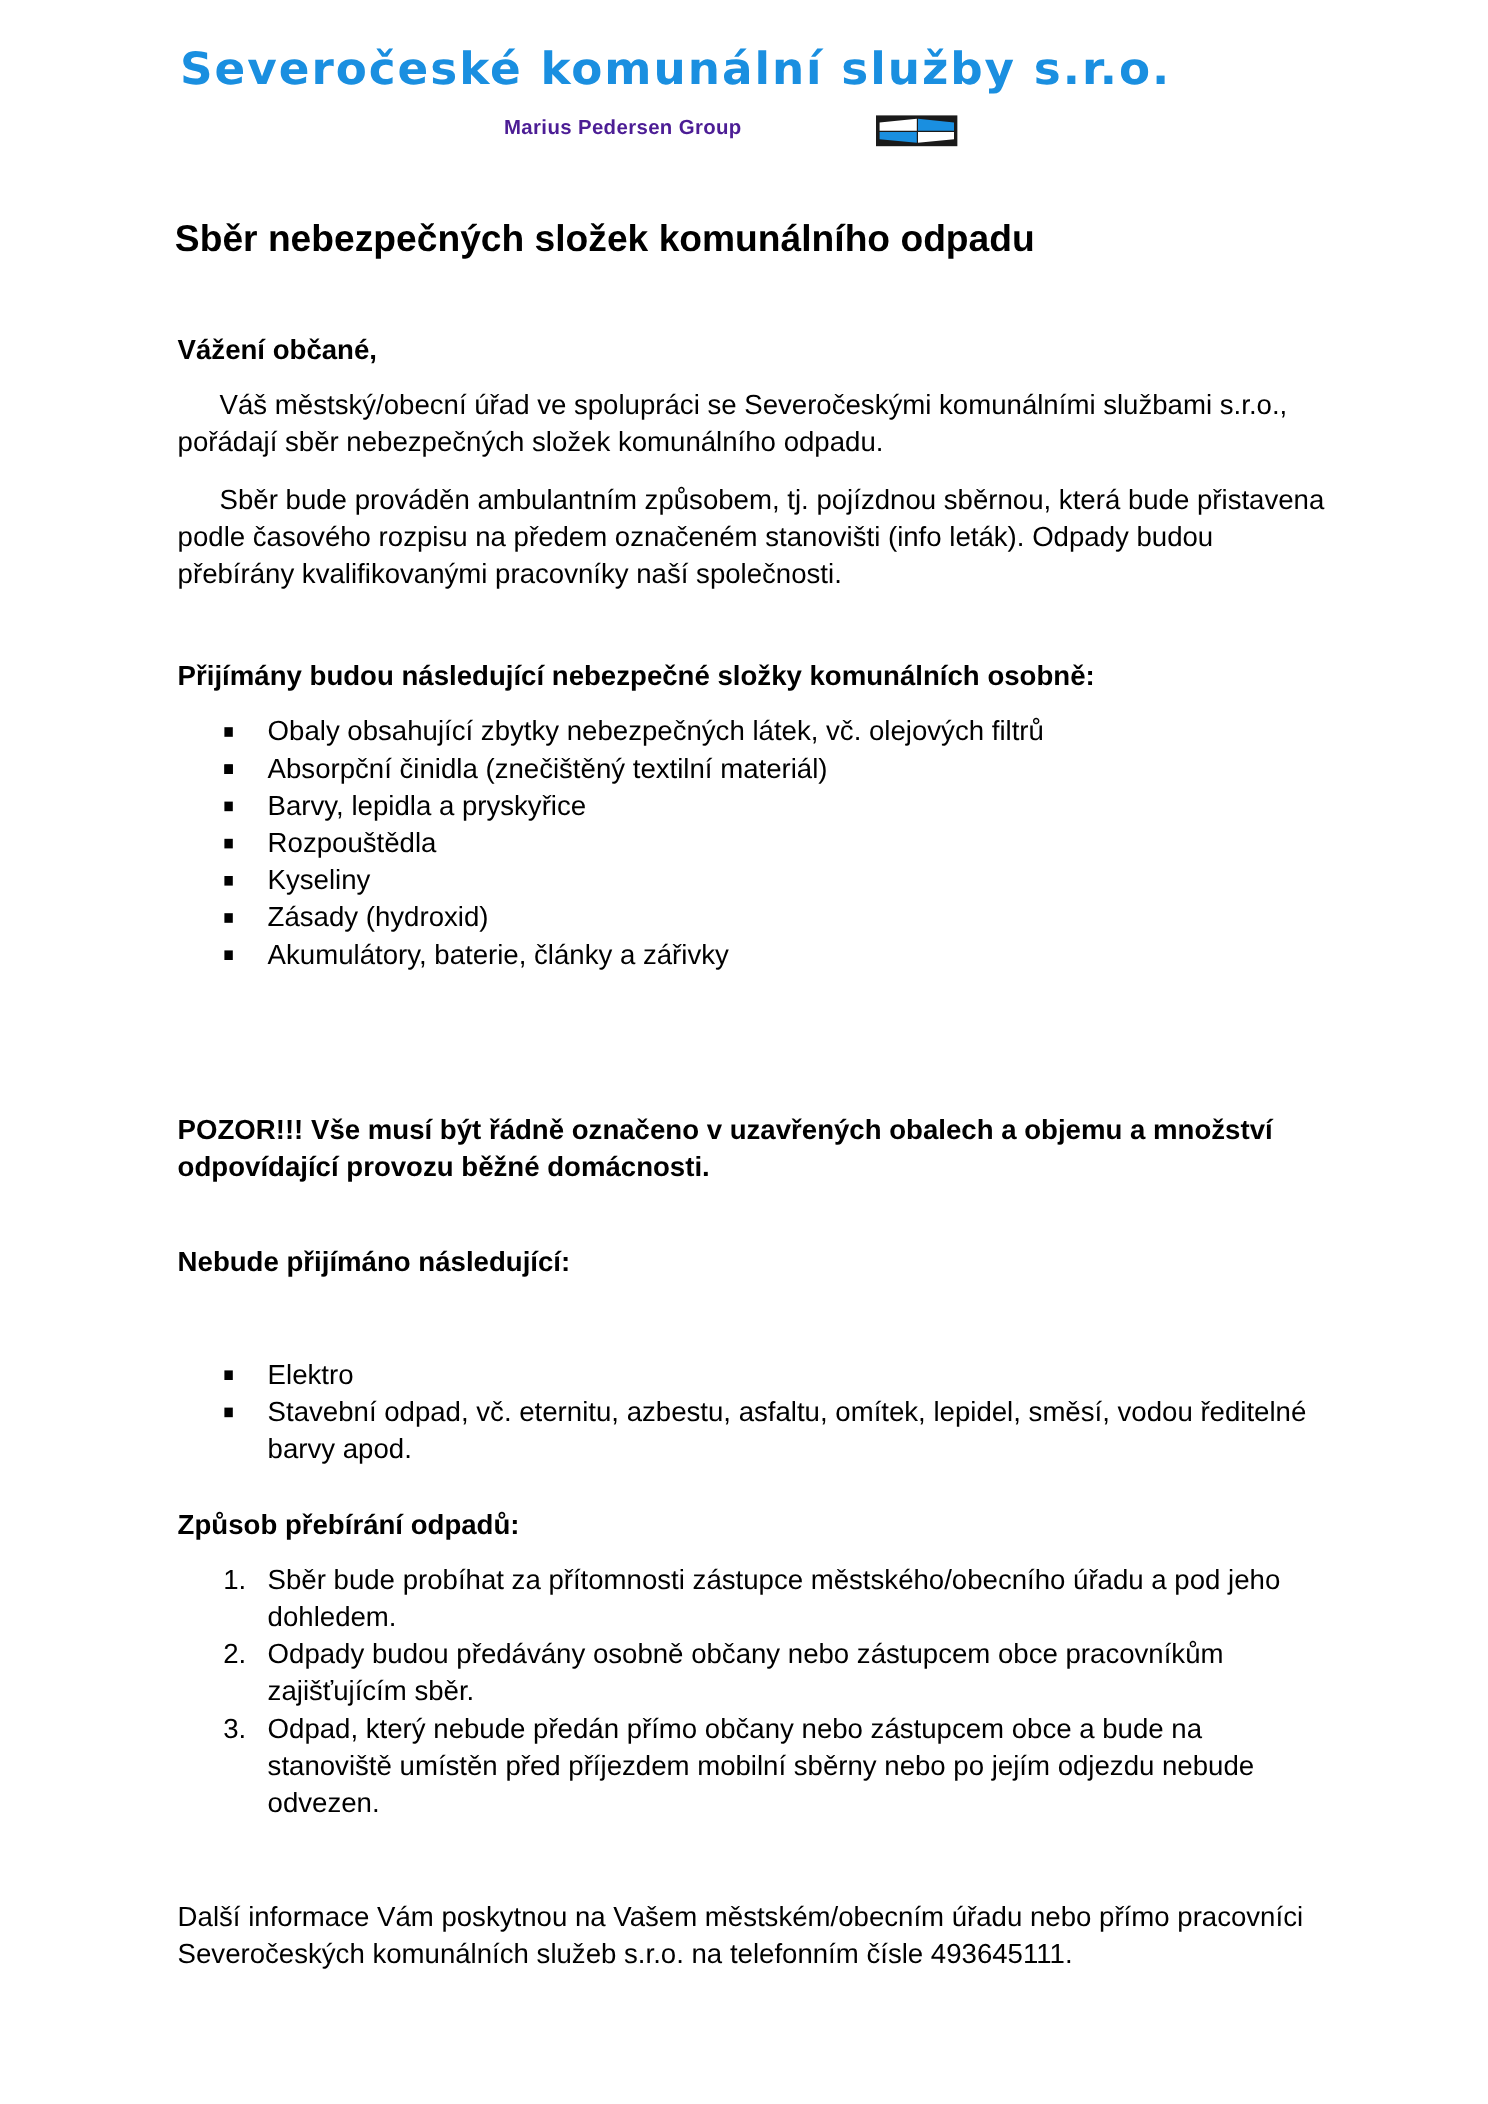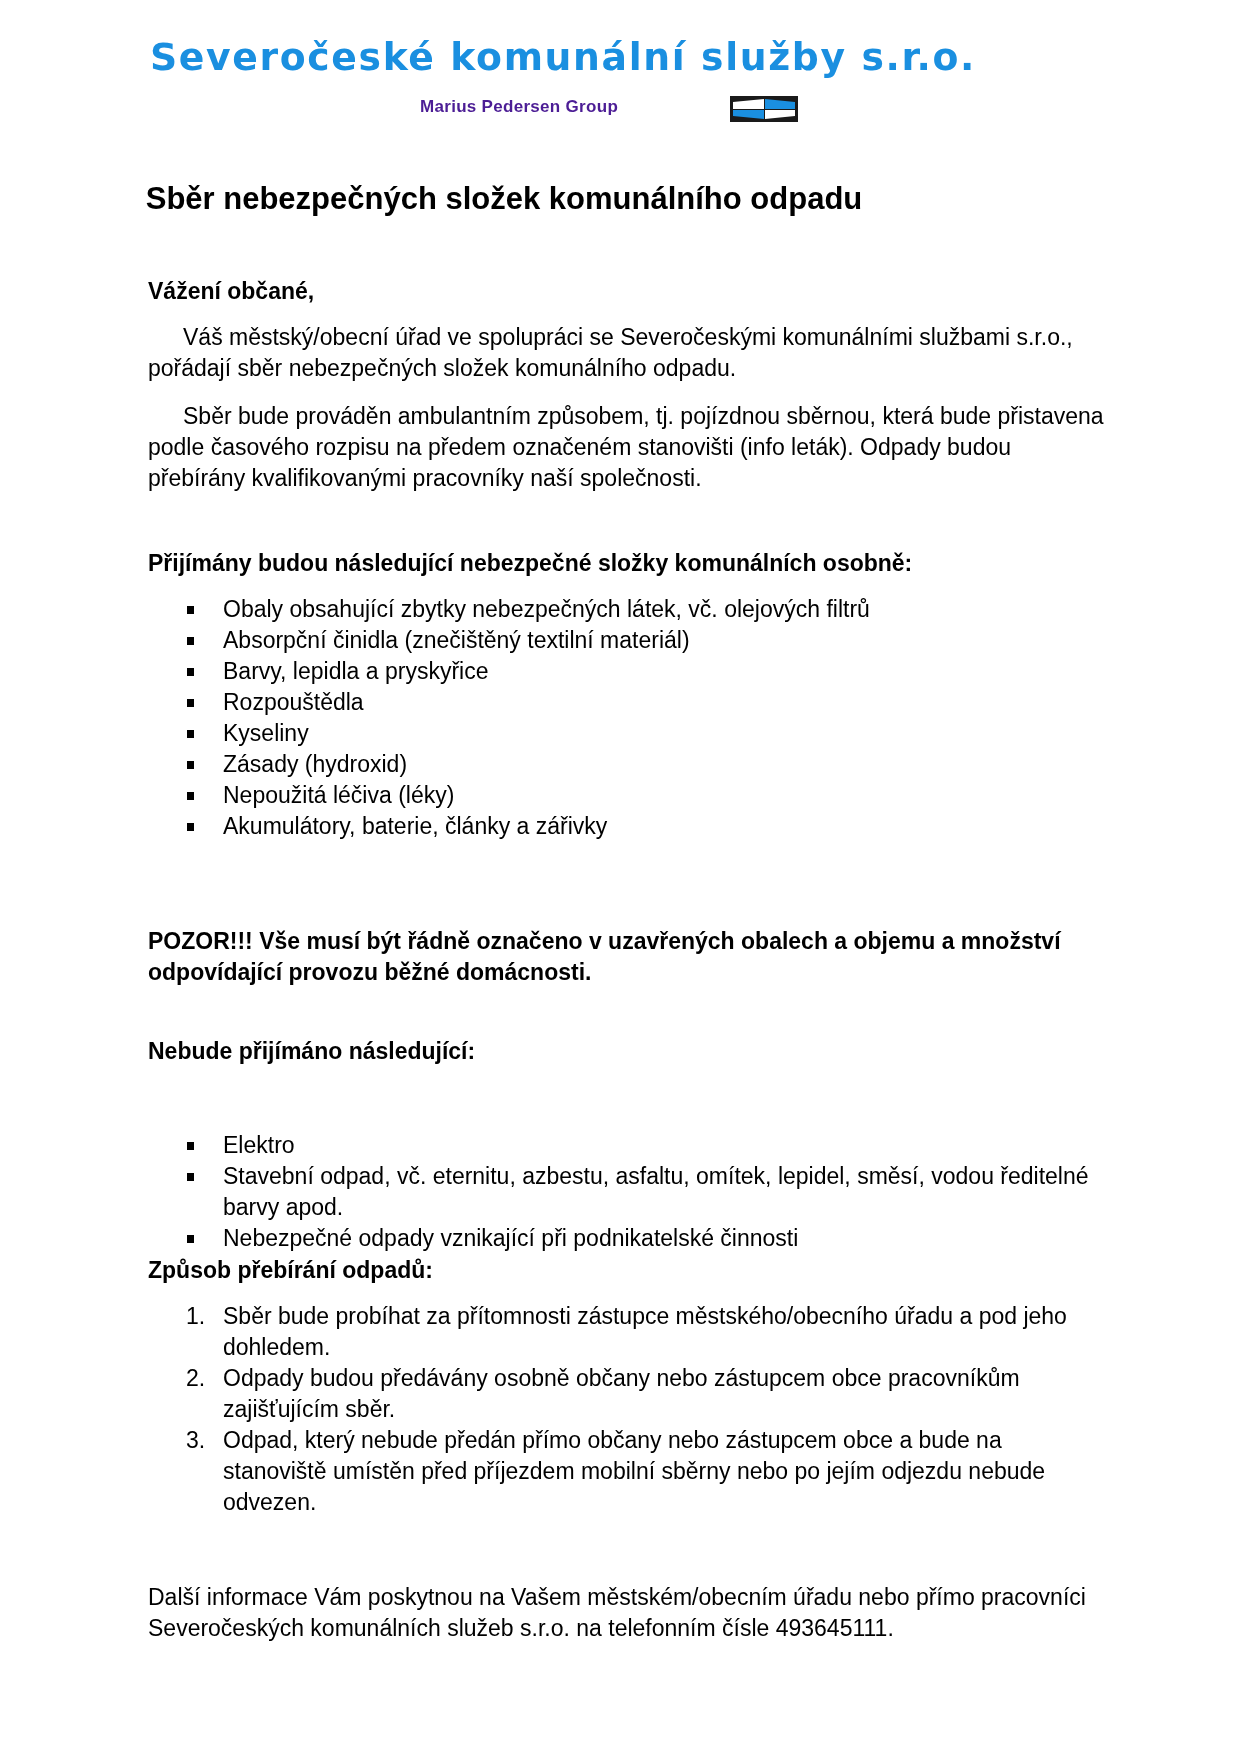--- a/index.html
+++ b/index.html
@@ -60,34 +60,32 @@
 
 <div class="block" style="top:594px;">
   <ul class="bullets">
     <li><span class="marker"></span><span>Obaly obsahující zbytky nebezpečných látek, vč. olejových filtrů</span></li>
     <li><span class="marker"></span></li>
     <li><span class="marker"></span><span>Absorpční činidla (znečištěný textilní materiál)</span></li>
     <li><span class="marker"></span><span>Barvy, lepidla a pryskyřice</span></li>
     <li><span class="marker"></span><span>Rozpouštědla</span></li>
     <li><span class="marker"></span><span>Kyseliny</span></li>
     <li><span class="marker"></span><span>Zásady (hydroxid)</span></li>
-    <li><span class="marker"></span><span>Nepoužitá léčiva (léky)</span></li>
     <li><span class="marker"></span><span>Akumulátory, baterie, články a zářivky</span></li>
   </ul>
 </div>
 
 <div class="block bold" style="top:926px;">POZOR!!! Vše musí být řádně označeno v uzavřených obalech a objemu a množství odpovídající provozu běžné domácnosti.</div>
 
 <div class="block bold" style="top:1036px;">Nebude přijímáno následující:</div>
 
 <div class="block" style="top:1082px;margin-top:48px;">
   <ul class="bullets">
     <li><span class="marker"></span><span>Elektro</span></li>
     <li><span class="marker"></span><span>Stavební odpad, vč. eternitu, azbestu, asfaltu, omítek, lepidel, směsí, vodou ředitelné barvy apod.</span></li>
-    <li><span class="marker"></span><span>Nebezpečné odpady vznikající při podnikatelské činnosti</span></li>
   </ul>
 </div>
 
 <div class="block bold" style="top:1255px;">Způsob přebírání odpadů:</div>
 
 <div class="block" style="top:1301px;">
   <ol class="nums">
     <li><span class="num">1.</span><span>Sběr bude probíhat za přítomnosti zástupce městského/obecního úřadu a pod jeho dohledem.</span></li>
     <li><span class="num">2.</span><span>Odpady budou předávány osobně občany nebo zástupcem obce pracovníkům zajišťujícím sběr.</span></li>
     <li><span class="num">3.</span><span>Odpad, který nebude předán přímo občany nebo zástupcem obce a bude na stanoviště umístěn před příjezdem mobilní sběrny nebo po jejím odjezdu nebude odvezen.</span></li>

